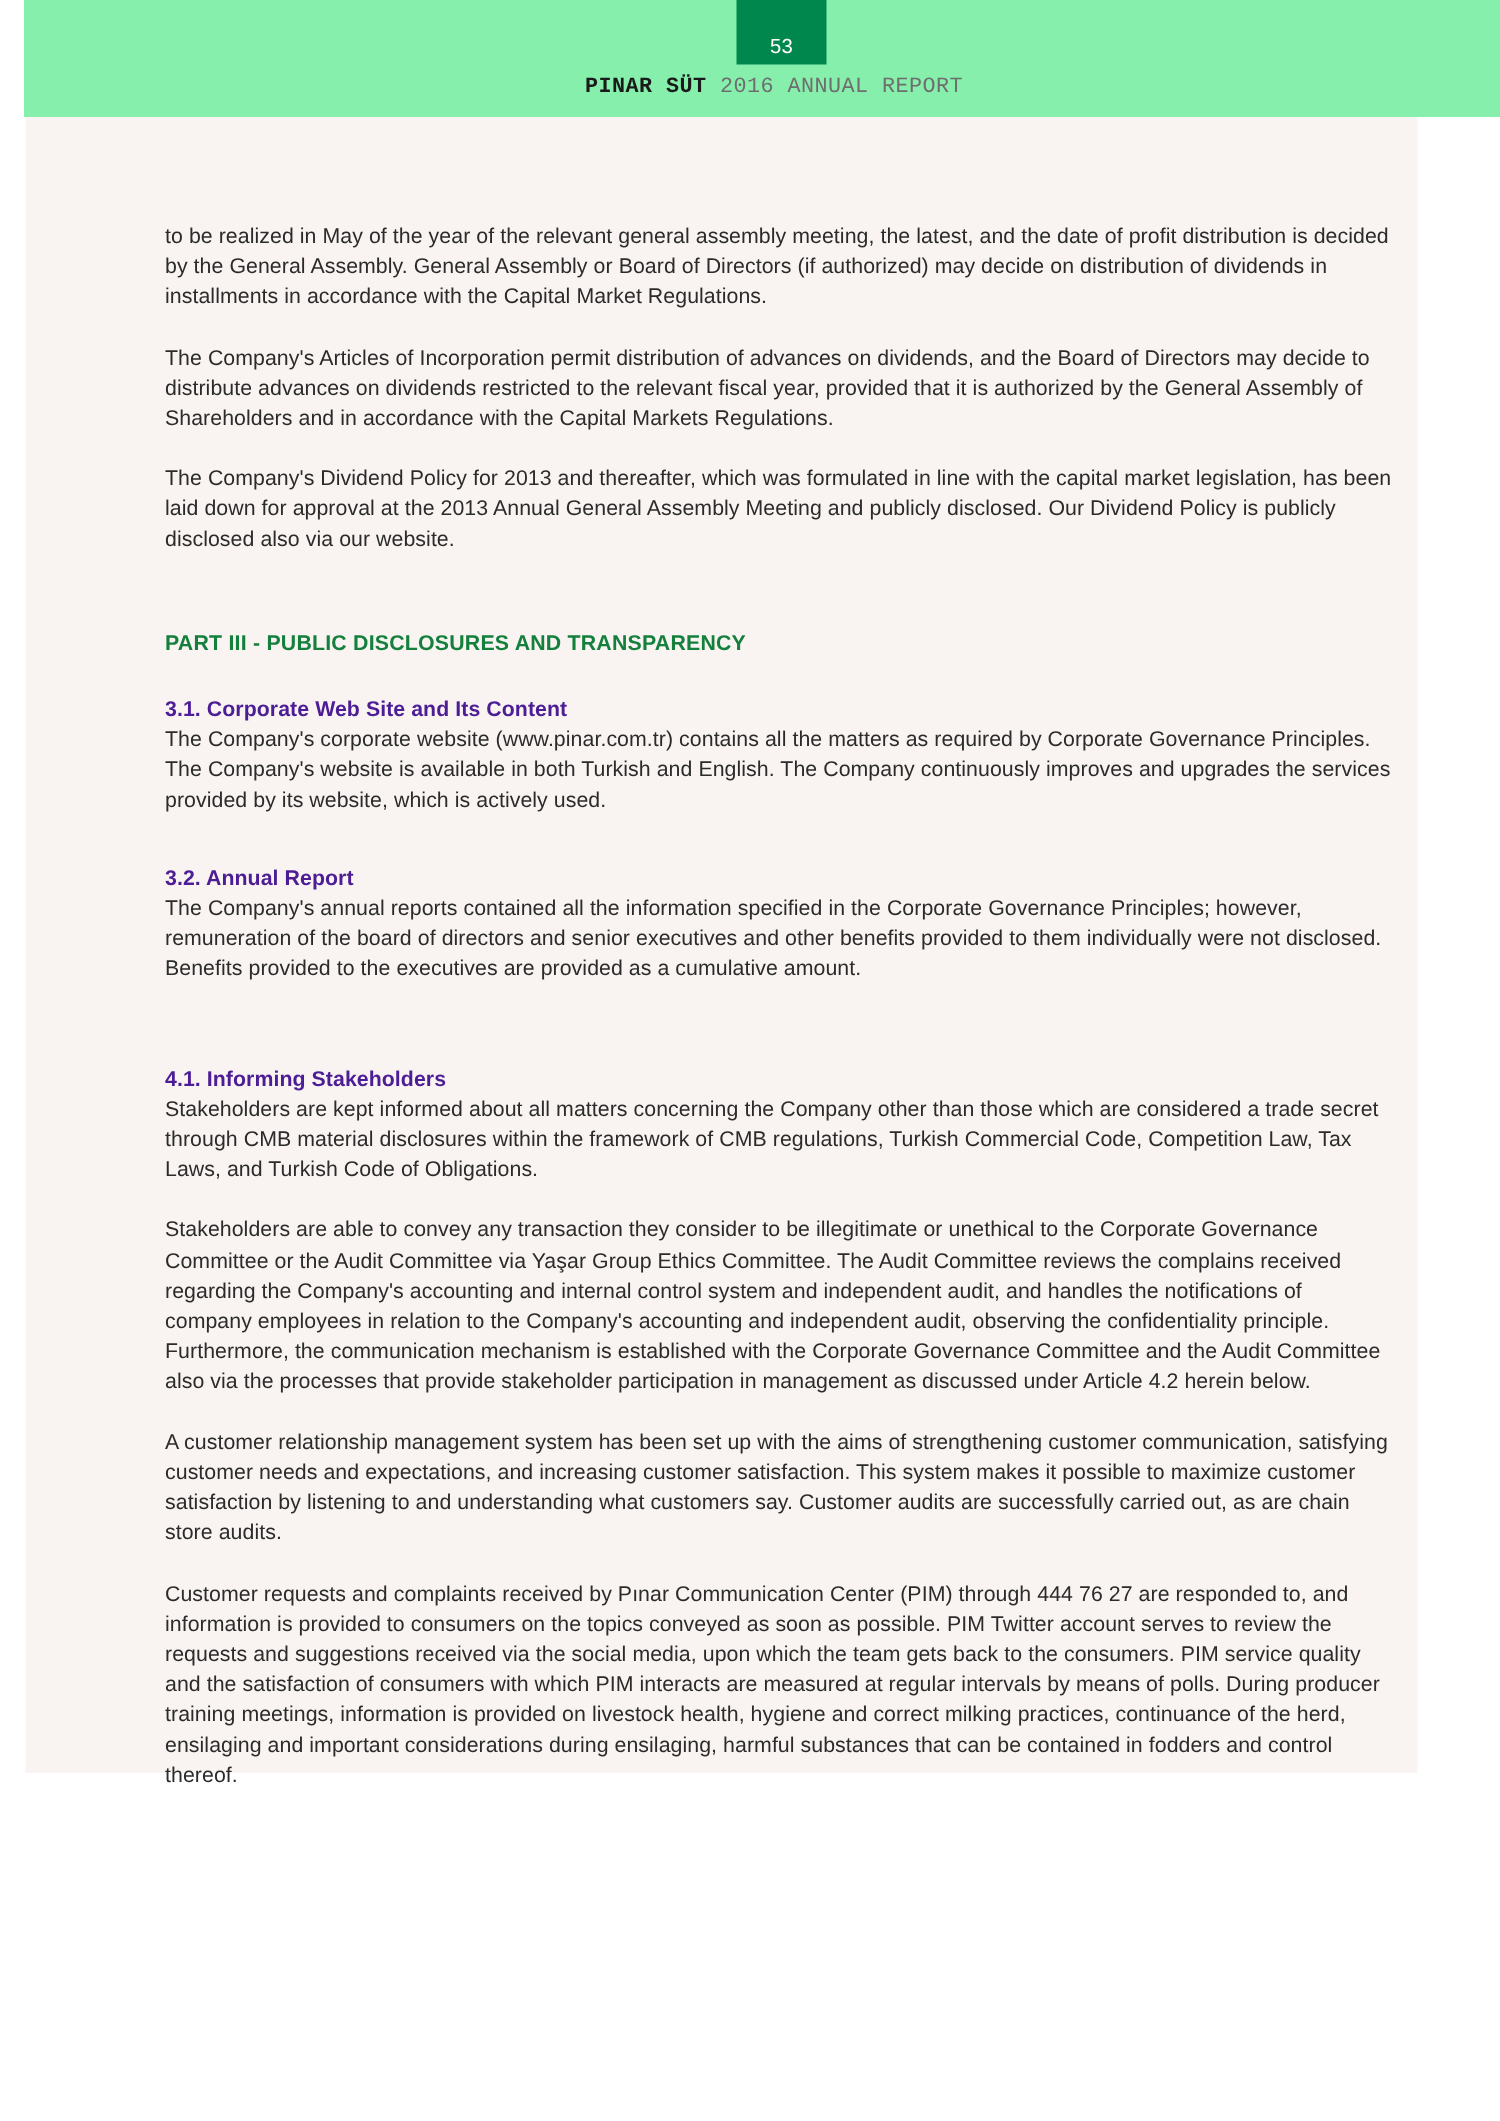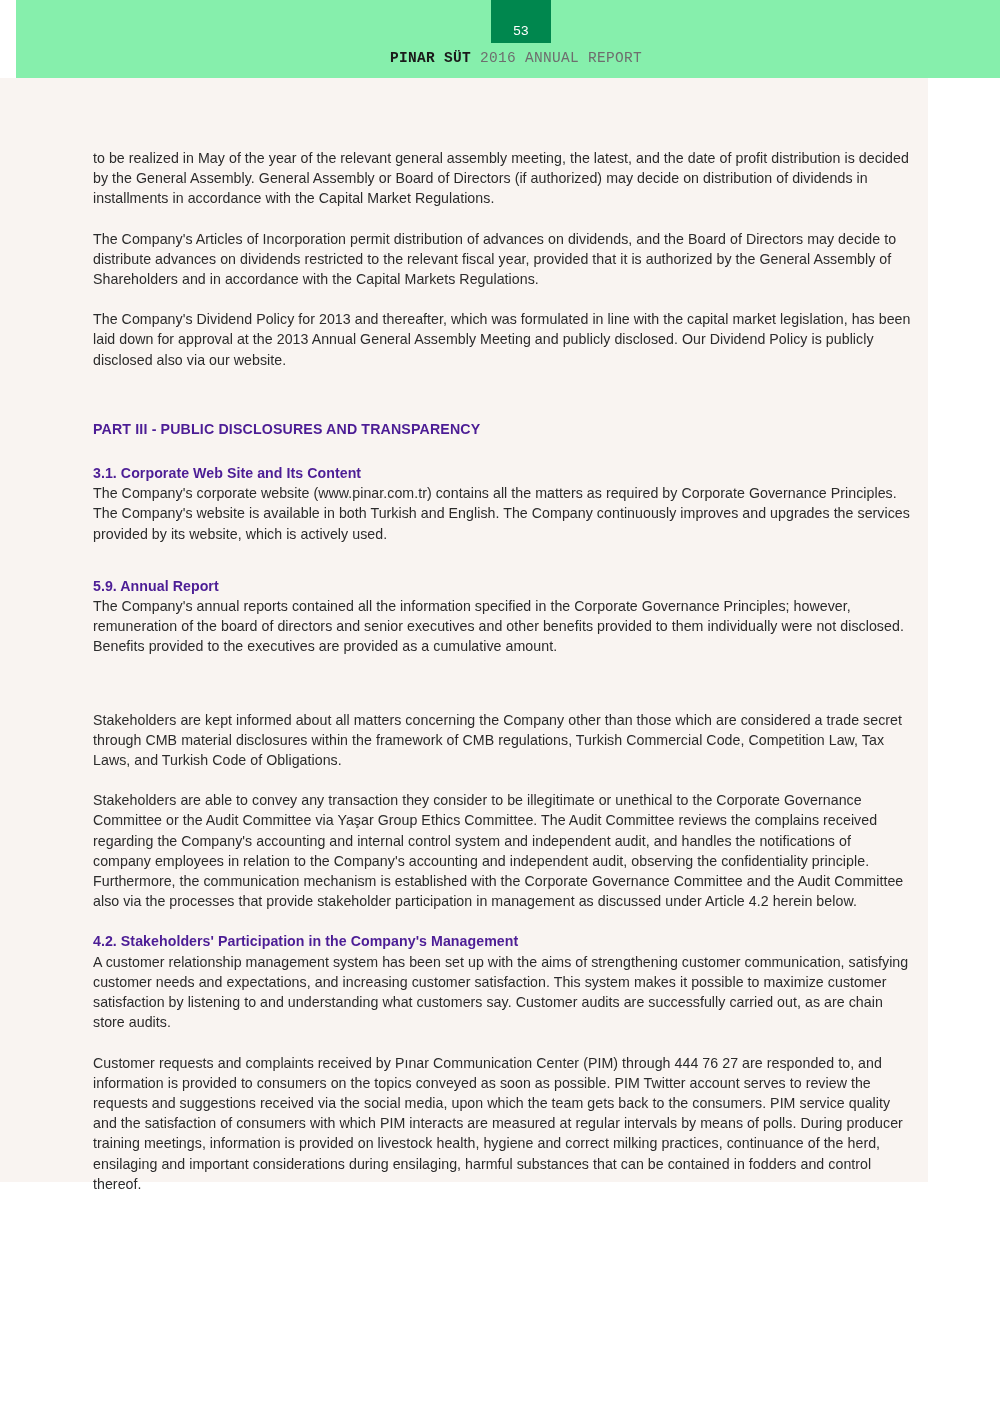--- a/index.html
+++ b/index.html
@@ -55,21 +55,21 @@
     color: #1a1a1a;
   }
   .header-title .report {
     font-weight: normal;
     color: #6e6e6e;
   }
 
   
   .content-sheet {
     position: absolute;
-    left: 0;
+    left: 17px;
     top: 78px;
     width: 928px;
     height: 1104px;
     background: #f9f4f1;
   }
 
   .text-column {
     position: absolute;
     left: 93px;
     top: 70px;
@@ -85,21 +85,21 @@
     text-align: left;
     letter-spacing: 0.05px;
   }
   .para.tight {
     margin-bottom: 0;
   }
   .heading-part {
     font-size: 14.2px;
     line-height: 20.2px;
     font-weight: bold;
-    color: #4c1d95;
+    color: #15803d;
     margin: 0 0 0 0;
     letter-spacing: 0.15px;
   }
   .heading-sub {
     font-size: 14.2px;
     line-height: 20.2px;
     font-weight: bold;
     color: #4c1d95;
     margin: 0;
     letter-spacing: 0.05px;
@@ -133,32 +133,32 @@
 
     <h2 class="heading-part">PART III - PUBLIC DISCLOSURES AND TRANSPARENCY</h2>
 
     <div class="gap-part"></div>
 
     <h3 class="heading-sub">3.1. Corporate Web Site and Its Content</h3>
     <p class="para">The Company's corporate website (www.pinar.com.tr) contains all the matters as required by Corporate Governance Principles. The Company's website is available in both Turkish and English. The Company continuously improves and upgrades the services provided by its website, which is actively used.</p>
 
     <div class="gap-sm"></div>
 
-    <h3 class="heading-sub">5.9. Annual Report</h3>
+    <h3 class="heading-sub">3.2. Annual Report</h3>
     <p class="para">The Company's annual reports contained all the information specified in the Corporate Governance Principles; however, remuneration of the board of directors and senior executives and other benefits provided to them individually were not disclosed. Benefits provided to the executives are provided as a cumulative amount.</p>
 
     <div class="gap-sm"></div>
 
 
     <div class="gap-md"></div>
 
+    <h3 class="heading-sub">4.1. Informing Stakeholders</h3>
     <p class="para">Stakeholders are kept informed about all matters concerning the Company other than those which are considered a trade secret through CMB material disclosures within the framework of CMB regulations, Turkish Commercial Code, Competition Law, Tax Laws, and Turkish Code of Obligations.</p>
 
     <p class="para">Stakeholders are able to convey any transaction they consider to be illegitimate or unethical to the Corporate Governance Committee or the Audit Committee via Yaşar Group Ethics Committee. The Audit Committee reviews the complains received regarding the Company's accounting and internal control system and independent audit, and handles the notifications of company employees in relation to the Company's accounting and independent audit, observing the confidentiality principle. Furthermore, the communication mechanism is established with the Corporate Governance Committee and the Audit Committee also via the processes that provide stakeholder participation in management as discussed under Article 4.2 herein below.</p>
 
-    <h3 class="heading-sub">4.2. Stakeholders' Participation in the Company's Management</h3>
     <p class="para">A customer relationship management system has been set up with the aims of strengthening customer communication, satisfying customer needs and expectations, and increasing customer satisfaction. This system makes it possible to maximize customer satisfaction by listening to and understanding what customers say. Customer audits are successfully carried out, as are chain store audits.</p>
 
     <p class="para">Customer requests and complaints received by Pınar Communication Center (PIM) through 444 76 27 are responded to, and information is provided to consumers on the topics conveyed as soon as possible. PIM Twitter account serves to review the requests and suggestions received via the social media, upon which the team gets back to the consumers. PIM service quality and the satisfaction of consumers with which PIM interacts are measured at regular intervals by means of polls. During producer training meetings, information is provided on livestock health, hygiene and correct milking practices, continuance of the herd, ensilaging and important considerations during ensilaging, harmful substances that can be contained in fodders and control thereof.</p>
 
 
   </div>
 </div>
 
 </body></html>

